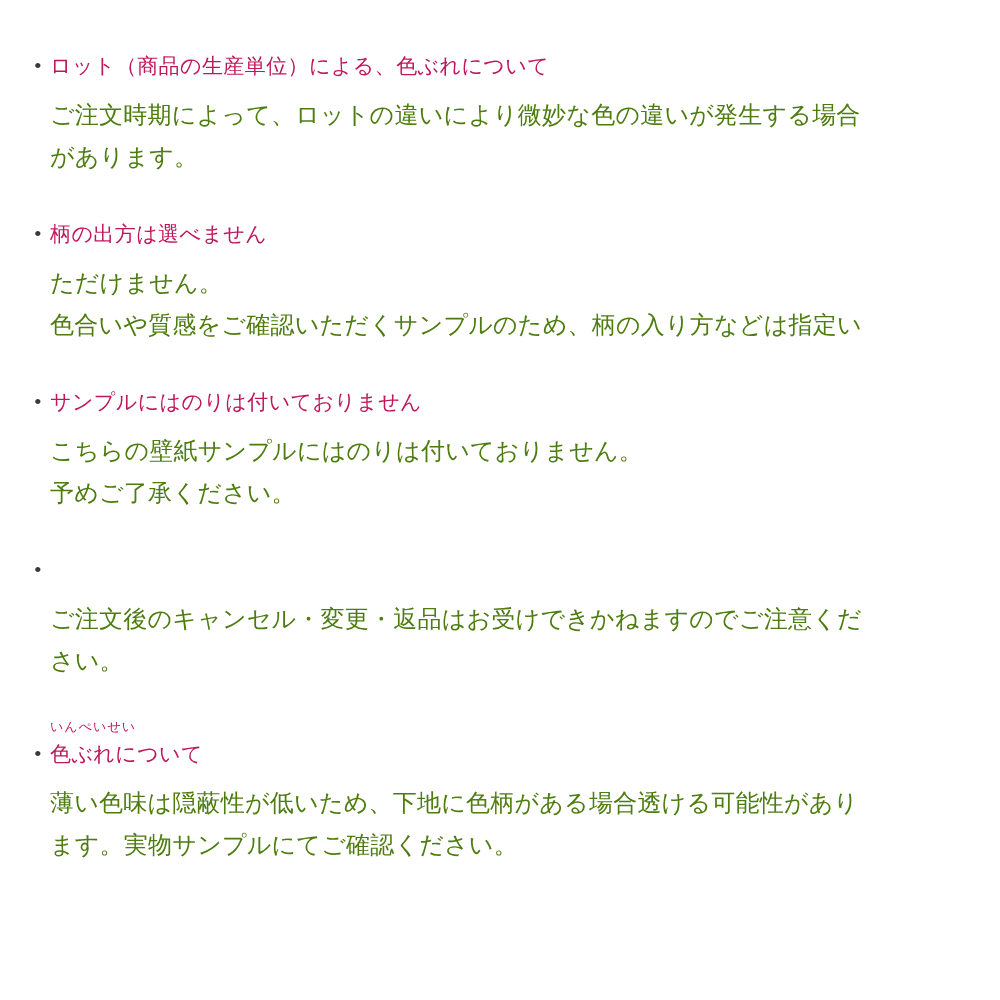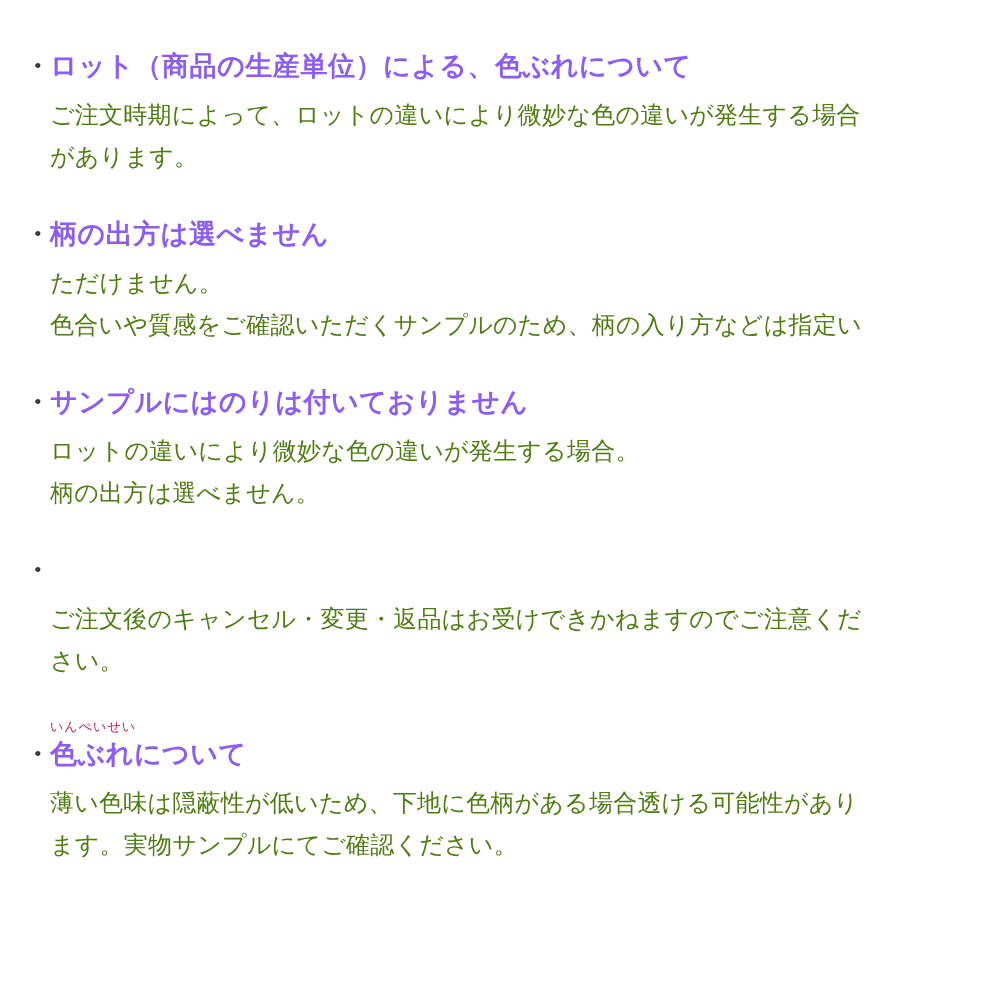--- a/index.html
+++ b/index.html
@@ -36,25 +36,25 @@
   .bullet {
     flex: 0 0 auto;
     width: 26px;
     font-size: 27px;
     line-height: 36px;
     color: #3a3a3a;
     font-weight: 700;
     text-align: left;
   }
   .heading-text {
-    font-size: 27px;
+    font-size: 21px;
     line-height: 36px;
-    font-weight: 700;
+    font-weight: 400;
     letter-spacing: 0.02em;
-    color: #8b5cf6;
+    color: #be185d;
   }
   .ruby {
     font-size: 13px;
     font-weight: 400;
     line-height: 14px;
     color: #be185d;
     letter-spacing: 0.08em;
     margin: 0 0 2px 26px;
   }
   .body-text {
@@ -96,22 +96,22 @@
       <span class="body-line">色合いや質感をご確認いただくサンプルのため、柄の入り方などは指定い</span>
     </div>
   </div>
 
   <div class="section">
     <div class="heading-row">
       <span class="bullet">・</span>
       <span class="heading-text">サンプルにはのりは付いておりません</span>
     </div>
     <div class="body-text">
-      <span class="body-line">ロットの違いにより微妙な色の違いが発生する場合。</span>
-      <span class="body-line">柄の出方は選べません。</span>
+      <span class="body-line">こちらの壁紙サンプルにはのりは付いておりません。</span>
+      <span class="body-line">予めご了承ください。</span>
     </div>
   </div>
 
   <div class="section">
     <div class="heading-row">
       <span class="bullet">・</span>
     </div>
     <div class="body-text">
       <span class="body-line">ご注文後のキャンセル・変更・返品はお受けできかねますのでご注意くだ</span>
       <span class="body-line">さい。</span>

